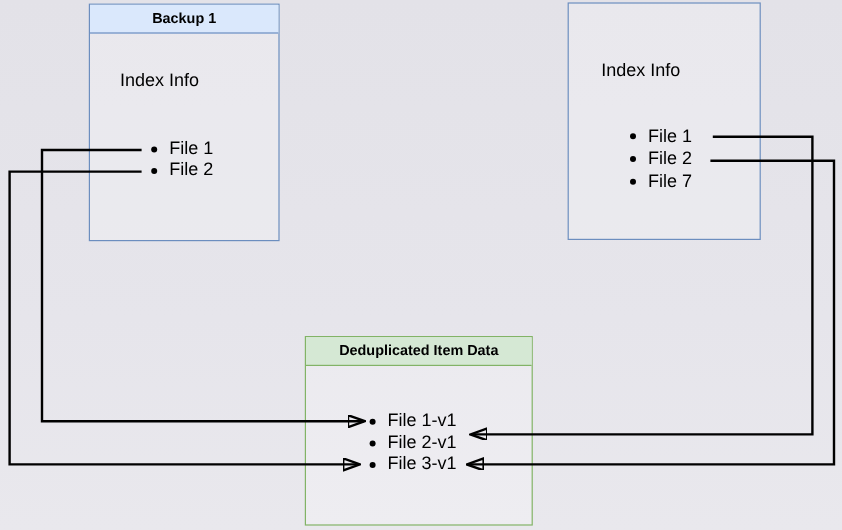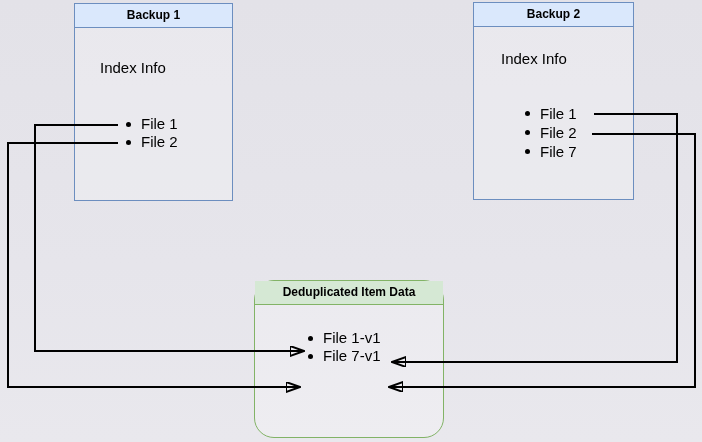--- a/index.html
+++ b/index.html
@@ -19,42 +19,42 @@
   }
   .box > header {
     height:23px; line-height:23px;
     text-align:center;
     font-weight:bold; font-size:12px;
     border-bottom:1.5px solid;
     border-color:inherit;
   }
   .box.blue  { border-color:#6c8ebf; }
   .box.blue  > header { background:#dae8fc; }
-  .box.green { border-color:#82b366;border-radius:20px; }
+  .box.green { border-color:#82b366; }
   .box.green > header { background:#d5e8d4; }
 
   #backup1 { left:74px;  top:3px;   width:159px; height:198px; }
   #backup2 { left:473px; top:2px;   width:161px; height:198px; }
   #dedup   { left:254px; top:280px; width:190px; height:158px; }
 
   .label { position:absolute; font-size:15px; white-space:nowrap; }
   #backup1 .label { left:25px; top:55px; }
   #backup2 .label { left:27px; top:47px; }
 
   ul.files { position:absolute; list-style:none; margin:0; padding:0; font-size:15px; }
   ul.files li { position:relative; padding-left:16px; line-height:18px; white-space:nowrap; }
   ul.files li::before {
     content:""; position:absolute; left:1px; top:7px;
     width:5px; height:5px; border-radius:50%; background:#000;
   }
   #backup1 .files { left:50px; top:111px; }
   #backup2 .files { left:50px; top:101px; }
   #backup2 .files li { line-height:19px; }
   #backup2 .files li::before { top:7px; }
-  #dedup .files   { left:52px; top:48px; }
+  #dedup .files   { left:52px; top:61px; }
 
   svg.connectors {
     position:absolute; left:0; top:0;
     pointer-events:none;
   }
   svg.connectors path {
     fill:none; stroke:#000; stroke-width:2;
   }
 </style>
 </head>
@@ -65,34 +65,34 @@
   <section class="box blue" id="backup1">
     <header>Backup 1</header>
     <div class="label">Index Info</div>
     <ul class="files">
       <li>File 1</li>
       <li>File 2</li>
     </ul>
   </section>
 
   <section class="box blue" id="backup2">
-    <header>Backup 2</header>
     <div class="label">Index Info</div>
     <ul class="files">
       <li>File 1</li>
       <li>File 2</li>
       <li>File 7</li>
     </ul>
   </section>
 
   <section class="box green" id="dedup">
     <header>Deduplicated Item Data</header>
     <ul class="files">
       <li>File 1-v1</li>
-      <li>File 7-v1</li>
+      <li>File 2-v1</li>
+      <li>File 3-v1</li>
     </ul>
   </section>
 
   <svg class="connectors" width="702" height="442" viewBox="0 0 702 442" xmlns="http://www.w3.org/2000/svg">
     <defs>
       <marker id="arrow" markerUnits="userSpaceOnUse" markerWidth="15" markerHeight="11" refX="13" refY="5" orient="auto">
         <path d="M0,0 L14,5 L0,10 Z" fill="#000" stroke="none"></path>
       </marker>
     </defs>
     <path d="M118 125 H35 V351 H303" marker-end="url(#arrow)"></path>

